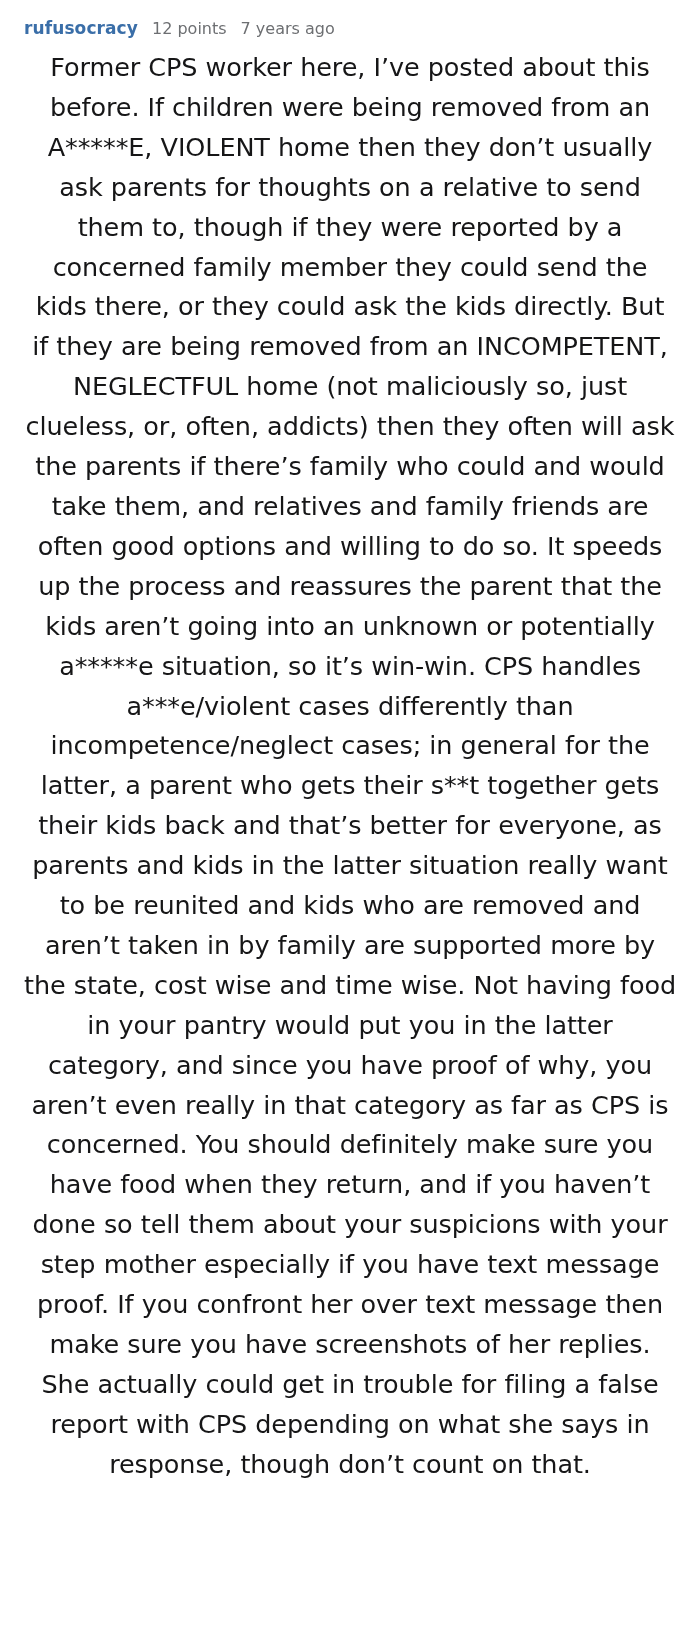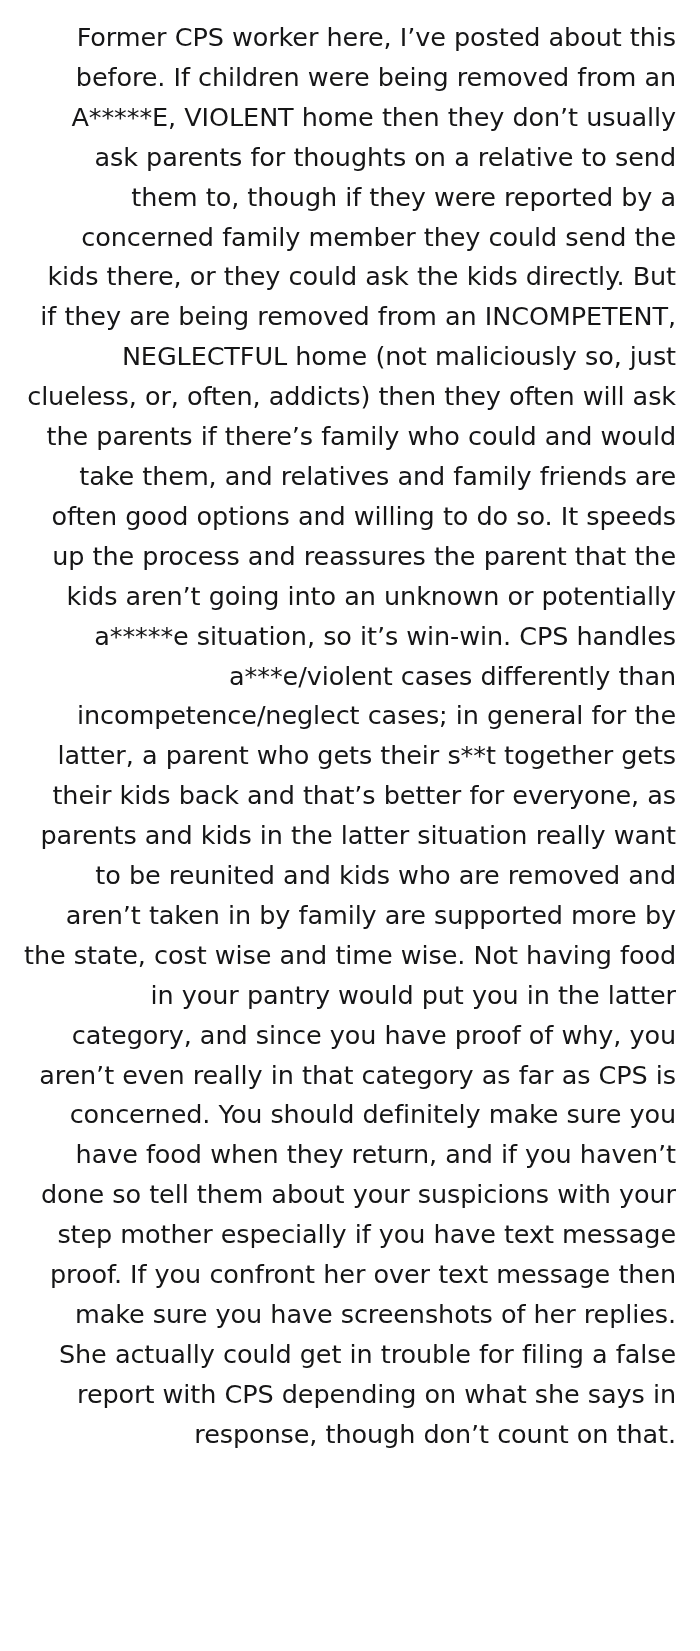--- a/index.html
+++ b/index.html
@@ -40,21 +40,26 @@
   .timestamp {
     color: #6d6f72;
     font-size: 16px;
   }
   .comment-body {
     font-size: 25.5px;
     line-height: 1.565;
     color: #161617;
     letter-spacing: -0.1px;
     word-spacing: 0.2px;
-    text-align: right;
+    text-align: center;
   }
 </style>
 </head>
 <body>
 
 <div class="comment">
+  <div class="comment-header">
+    <span class="author">rufusocracy</span>
+    <span class="points">12 points</span>
+    <span class="timestamp">7 years ago</span>
+  </div>
   <div class="comment-body">Former CPS worker here, I’ve posted about this before. If children were being removed from an A*****E, VIOLENT home then they don’t usually ask parents for thoughts on a relative to send them to, though if they were reported by a concerned family member they could send the kids there, or they could ask the kids directly. But if they are being removed from an INCOMPETENT, NEGLECTFUL home (not maliciously so, just clueless, or, often, addicts) then they often will ask the parents if there’s family who could and would take them, and relatives and family friends are often good options and willing to do so. It speeds up the process and reassures the parent that the kids aren’t going into an unknown or potentially a*****e situation, so it’s win-win. CPS handles a***e/violent cases differently than incompetence/neglect cases; in general for the latter, a parent who gets their s**t together gets their kids back and that’s better for everyone, as parents and kids in the latter situation really want to be reunited and kids who are removed and aren’t taken in by family are supported more by the state, cost wise and time wise. Not having food in your pantry would put you in the latter category, and since you have proof of why, you aren’t even really in that category as far as CPS is concerned. You should definitely make sure you have food when they return, and if you haven’t done so tell them about your suspicions with your step mother especially if you have text message proof. If you confront her over text message then make sure you have screenshots of her replies. She actually could get in trouble for filing a false report with CPS depending on what she says in response, though don’t count on that.</div>
 </div>
 
 </body></html>

